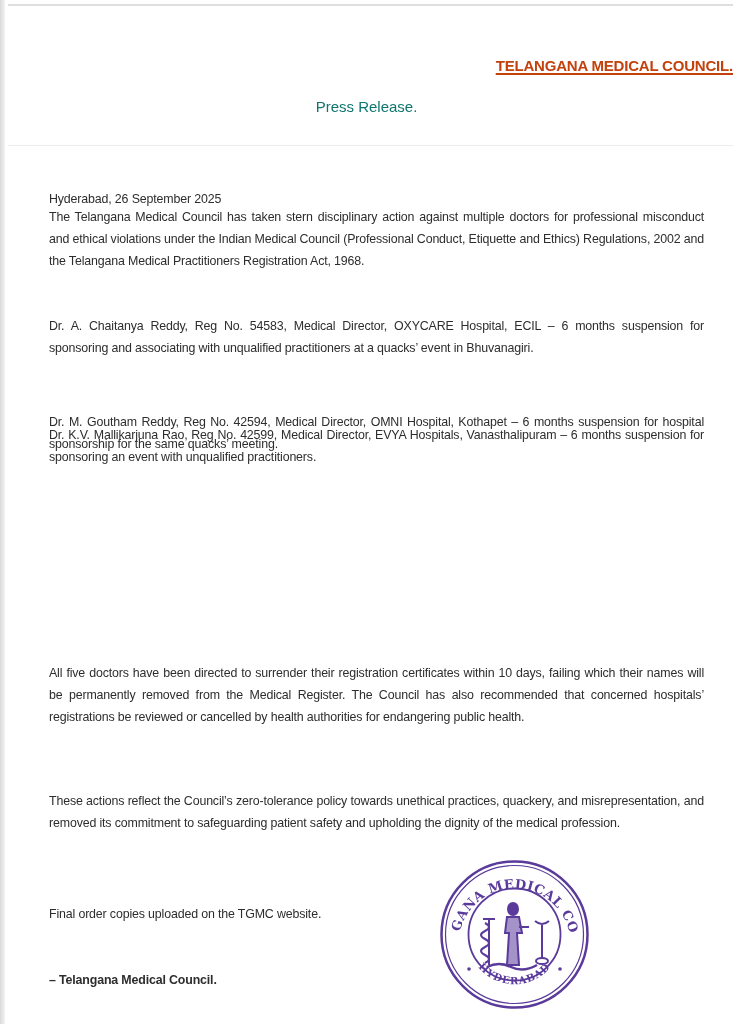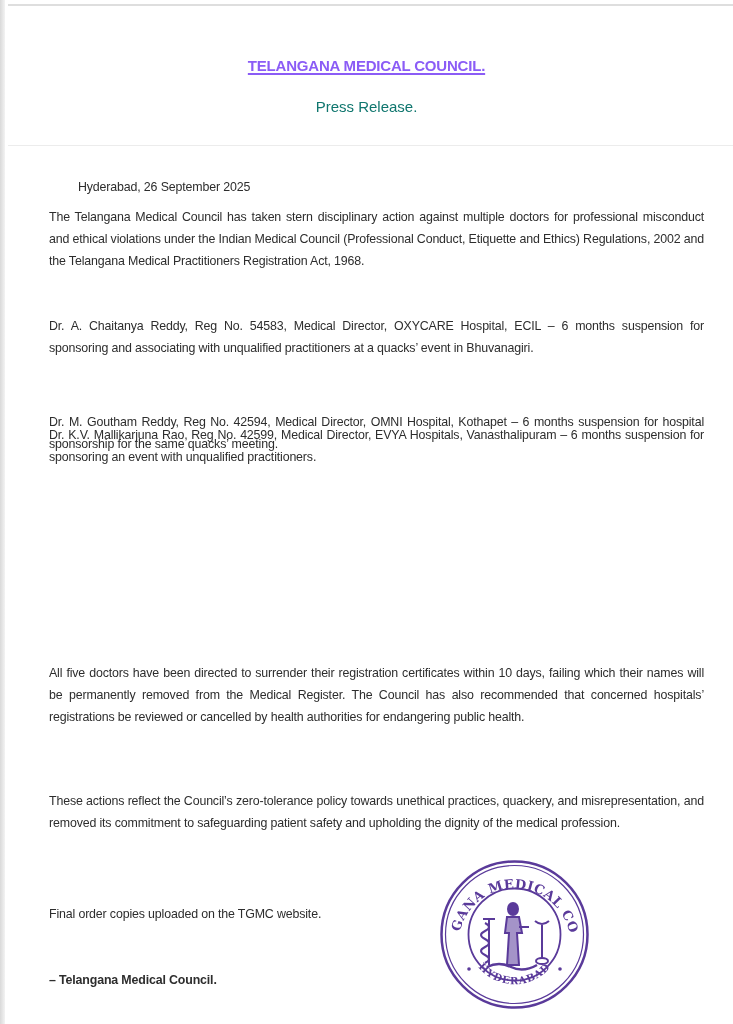--- a/index.html
+++ b/index.html
@@ -36,25 +36,25 @@
     .mid-rule {
       position: absolute;
       left: 8px; top: 145px;
       width: 725px; height: 1px;
       background: #ececec;
     }
     .title {
       position: absolute;
       left: 0; top: 57px;
       width: 733px;
-      text-align: center;
+      text-align: right;
       font-weight: bold;
       font-size: 15px;
       letter-spacing: -0.2px;
-      color: #8b5cf6;
+      color: #c2410c;
     }
     .title span {
       text-decoration: underline;
       text-underline-offset: 2px;
       text-decoration-thickness: 1.5px;
     }
     .subtitle {
       position: absolute;
       left: 0; top: 98px;
       width: 733px;
@@ -65,21 +65,21 @@
     .text {
       position: absolute;
       left: 49px;
       width: 655px;
       font-size: 12.4px;
       line-height: 22px;
       color: #2d2d2d;
       text-align: justify;
       letter-spacing: -0.15px;
     }
-    .dateline { top: 176px; margin-left: 29px; }
+    .dateline { top: 188px; }
     .intro { top: 206px; }
     .case1 { top: 315px; }
     .case2 { top: 367px; margin-top: 44px; }
     .case3 { top: 424px; }
     .case4 { top: 476px; }
     .case5 { top: 549px; }
     .para1 { top: 662px; }
     .para2 { top: 790px; }
     .final { top: 903px; }
     .sign { top: 969px; font-weight: bold; }

